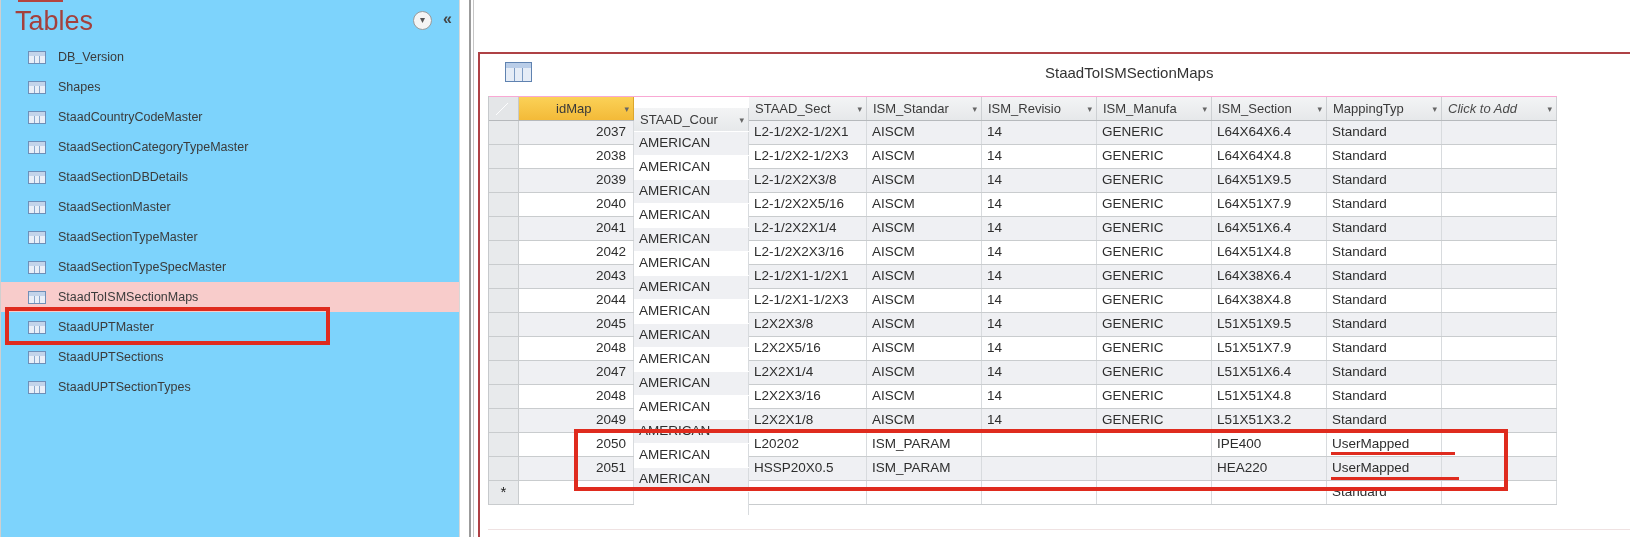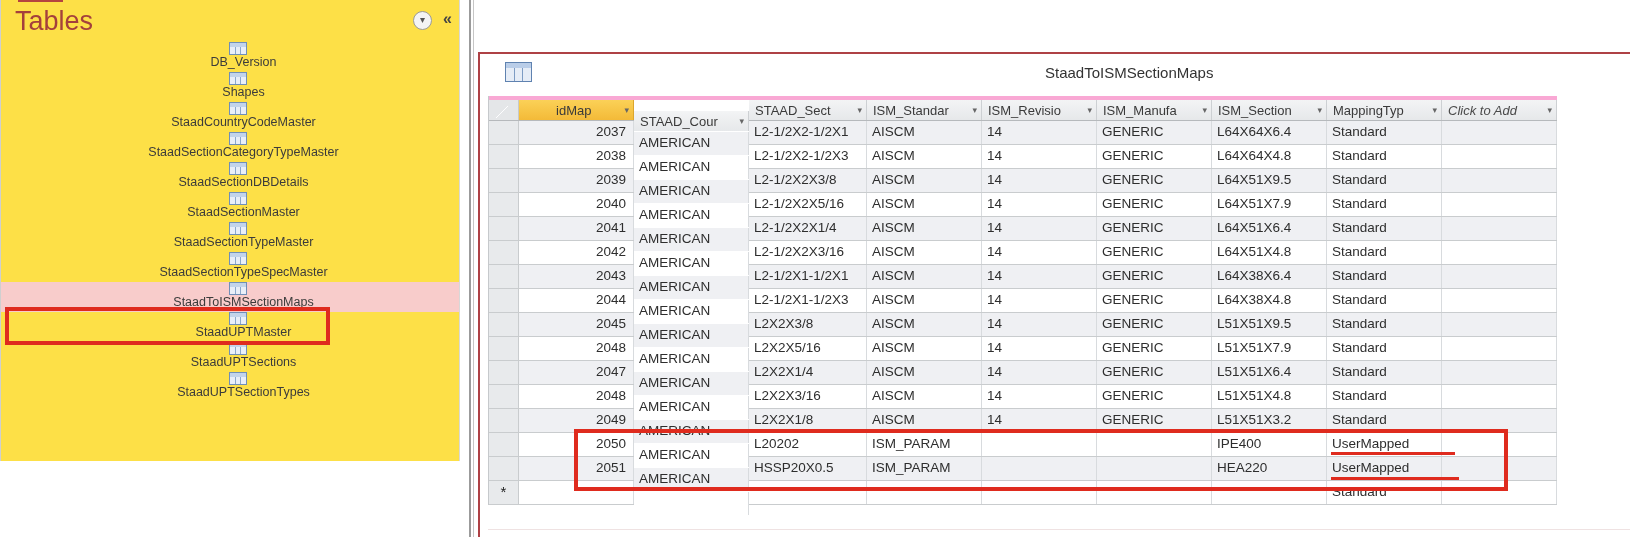--- a/index.html
+++ b/index.html
@@ -1,28 +1,28 @@
 <!DOCTYPE html>
 <html><head>
 <meta charset="utf-8">
 <style>
   html,body{margin:0;padding:0;background:#fff;}
   .canvas{position:relative;width:1630px;height:537px;background:#ffffff;overflow:hidden;
           font-family:"Liberation Sans",sans-serif;color:#2e2e2e;}
 
   
-  .sidebar{position:absolute;left:0;top:0;width:460px;height:461px;background:#fde047;
+  .sidebar{position:absolute;left:0;top:0;width:460px;height:537px;background:#7dd3fc;
            border-left:1px solid #cfcfcf;border-right:1px solid #d8d8d8;box-sizing:border-box;}
   .sb-title{position:absolute;left:14px;top:6px;font-size:27px;font-weight:400;color:#a4403c;}
   .sb-dropdown-btn{position:absolute;left:412px;top:11px;width:19px;height:19px;border:1px solid #9a9a9a;
            border-radius:50%;background:#f4f4f4;box-sizing:border-box;text-align:center;
            line-height:16px;font-size:10px;color:#555;cursor:pointer;}
   .sb-collapse{position:absolute;left:442px;top:10px;font-size:16px;font-weight:bold;color:#444;cursor:pointer;}
   .sb-list{position:absolute;left:0;top:42px;width:458px;}
-  .sb-item{position:relative;height:30px;display:flex;align-items:center;padding-left:27px;cursor:pointer;flex-direction:column;}
+  .sb-item{position:relative;height:30px;display:flex;align-items:center;padding-left:27px;cursor:pointer;}
   .sb-item.sel{background:#f8cccb;}
   .tbl-ico{width:18px;height:13px;margin-right:12px;flex:0 0 auto;
            border:1px solid #6f8fb8;box-sizing:border-box;
            background:
              linear-gradient(#c3d4ea,#c3d4ea) 0 0/100% 4px no-repeat,
              repeating-linear-gradient(to right,#e9eff8 0 4.6px,#8aa8cc 4.6px 5.6px),
              repeating-linear-gradient(to bottom,transparent 0 3px,#8aa8cc 3px 4px);}
   .sb-label{font-size:12.5px;color:#3b3b3b;white-space:nowrap;}
 
   
@@ -45,21 +45,21 @@
   .doc-icon{position:absolute;left:505px;top:62px;width:27px;height:20px;border:1px solid #5f82b0;box-sizing:border-box;
            background:
              linear-gradient(#b9cde8,#b9cde8) 0 0/100% 5px no-repeat,
              repeating-linear-gradient(to right,#e6edf7 0 7.6px,#7d9cc4 7.6px 8.6px),
              repeating-linear-gradient(to bottom,transparent 0 4.5px,#7d9cc4 4.5px 5.5px);}
   .doc-title{position:absolute;left:1045px;top:64px;font-size:15px;color:#333;}
 
   
   .grid{position:absolute;left:488px;top:96px;width:1068px;border-left:1px solid #c6c9cc;box-sizing:content-box;}
   .hrow,.drow{display:flex;width:1068px;}
-  .hrow{height:25px;border-top:4px solid #f9a8d4;border-bottom:1px solid #b6b9bc;box-sizing:border-box;}
+  .hrow{height:25px;border-top:1px solid #f9a8d4;border-bottom:1px solid #b6b9bc;box-sizing:border-box;}
   .hcell{box-sizing:border-box;height:100%;background:linear-gradient(#f3f4f5,#e6e8ea);
          border-right:1px solid #cdd0d3;font-size:13px;color:#3a3a3a;
          display:flex;align-items:center;padding:0 4px 0 6px;white-space:nowrap;overflow:hidden;cursor:pointer;}
   .hcell .lbl{flex:1 1 auto;overflow:hidden;}
   .hcell .arr{flex:0 0 auto;font-size:9px;color:#666;margin-left:2px;}
   .hcell.hl{background:linear-gradient(#fbd157,#f3ba38);border-right:1px solid #dca62c;}
   .hcell.hl .lbl{text-align:center;}
   .hcell.addnew .lbl{font-style:italic;color:#4a4a4a;}
   .hsel{flex:0 0 30px;background:#e4e6e8;border-right:1px solid #c6c9cc;box-sizing:border-box;position:relative;cursor:pointer;}
   .hsel:after{content:"";position:absolute;left:5px;top:6px;width:16px;height:12px;

